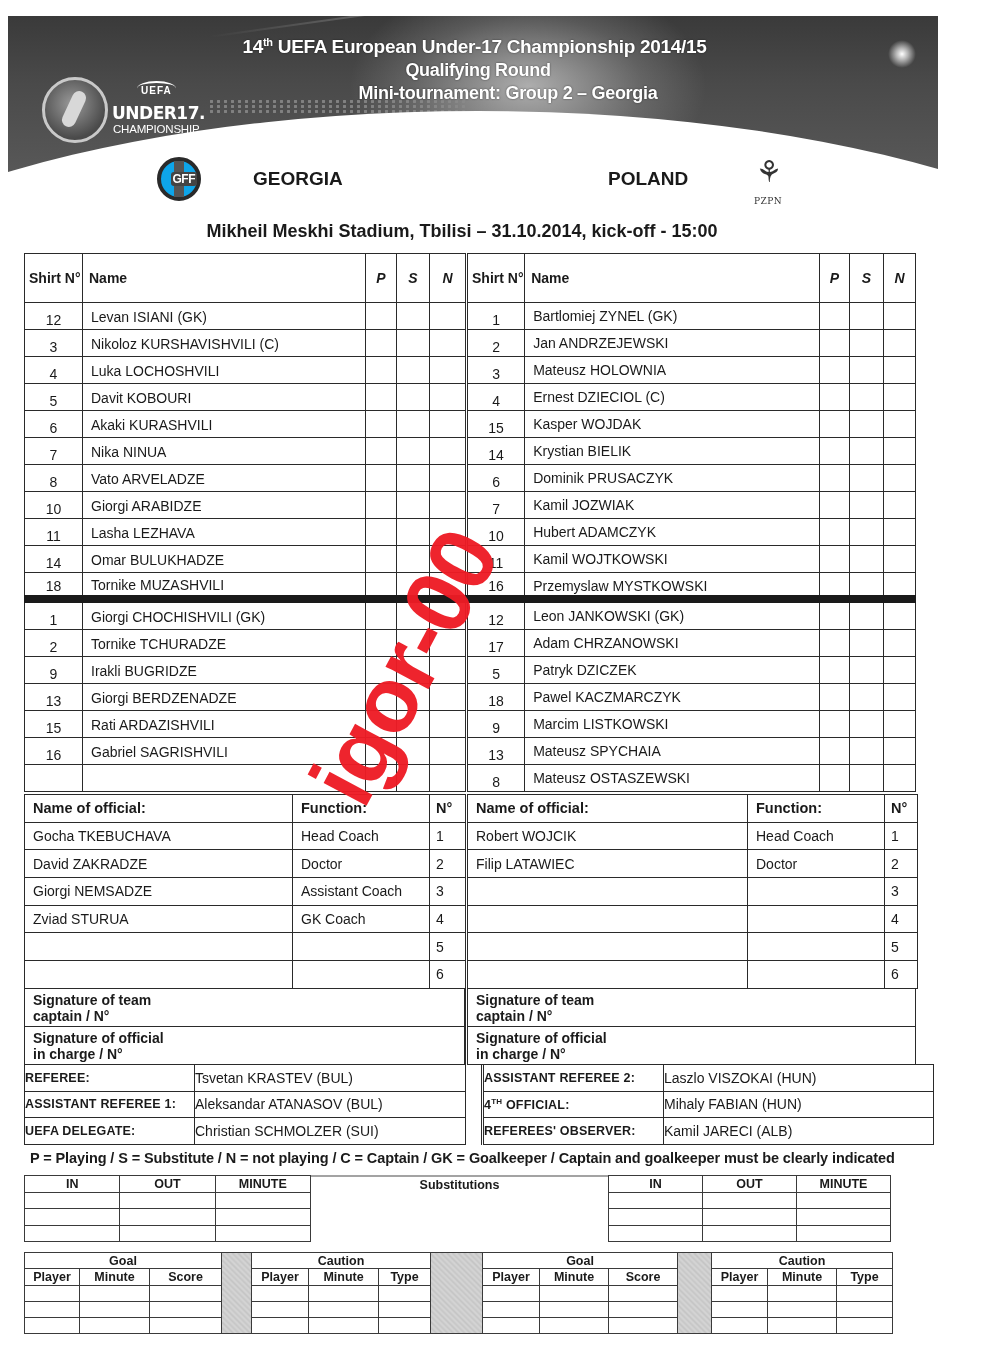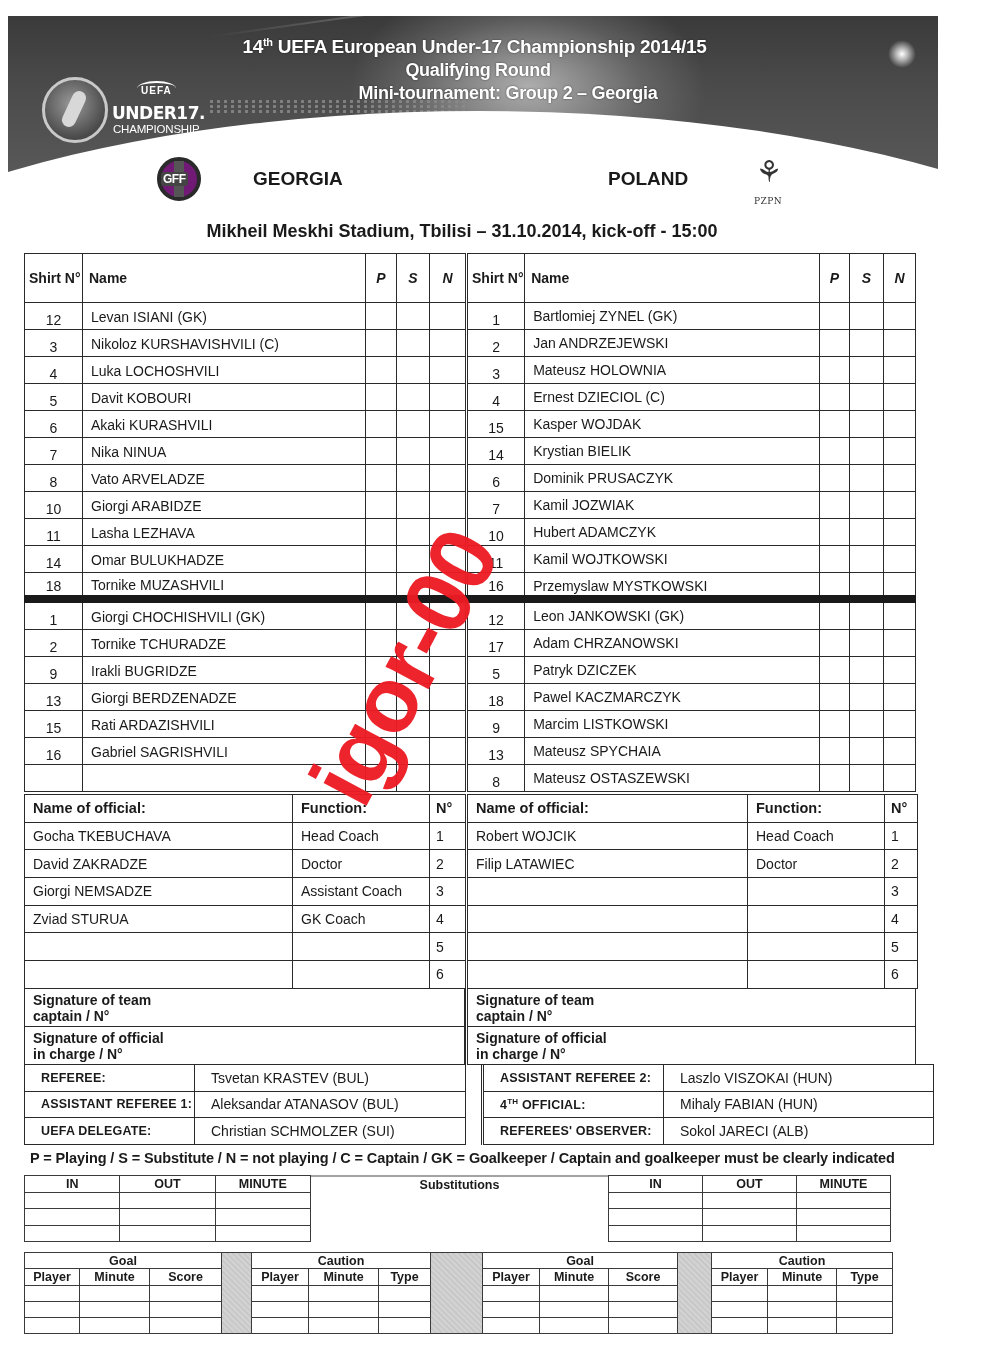--- a/index.html
+++ b/index.html
@@ -64,21 +64,21 @@
   .u17-champ {
     position: absolute; left: 71px; top: 46px; font-size: 11.5px; color: #ffffff; letter-spacing: -0.2px;
   }
 
   
   .team-name { position: absolute; top: 168px; font-size: 19px; font-weight: bold; color: #1a1a1a; }
   .team-home { left: 253px; }
   .team-away { left: 608px; }
   .gff-logo {
     position: absolute; left: 157px; top: 157px; width: 44px; height: 44px; border-radius: 50%;
-    border: 4px solid #2a2a2a; background: #701a75; display: flex; align-items: center; justify-content: flex-start;
+    border: 4px solid #2a2a2a; background: #0ea5e9; display: flex; align-items: center; justify-content: flex-end;
   }
   .gff-logo::before {
     content: ""; position: absolute; left: 13px; top: 0; width: 10px; height: 36px; background: #555;
   }
   .gff-logo span {
     position: relative; z-index: 1; font-size: 12px; font-weight: bold; color: #ffffff;
     background: #444; padding: 0 2px; border-radius: 3px; letter-spacing: -0.5px;
   }
   .pzpn-logo { position: absolute; left: 750px; top: 152px; width: 40px; height: 54px; }
   .pzpn-ball {
@@ -119,21 +119,21 @@
   .officials td.no { padding-left: 6px; }
 
   .sigs { top: 988px; }
   .sigs-home { left: 24px; width: 441px; }
   .sigs-away { left: 465px; width: 451px; border-left: 3px double #2a2a2a; }
   .sigs td { height: 38px; font-size: 14px; font-weight: bold; padding-left: 8px; line-height: 16px; }
 
   .refs { top: 1064px; }
   .refs-home { left: 24px; width: 441px; }
   .refs-away { left: 481px; width: 451px; border-left: 3px double #2a2a2a; }
-  .refs td { height: 26.6px; font-size: 14px; padding-left: 16px; }
+  .refs td { height: 26.6px; font-size: 14px; padding-left: 0; }
   .refs td.lbl { font-weight: bold; font-size: 12.5px; letter-spacing: 0.2px; }
   .refs td.lbl sup { font-size: 8px; }
 
   .legend {
     position: absolute; left: 30px; top: 1150px; width: 900px; font-size: 14.5px; font-weight: bold; color: #1a1a1a;
     letter-spacing: -0.1px;
   }
 
   .subs { top: 1175px; }
   .subs td { height: 16.5px; font-size: 12.5px; font-weight: bold; text-align: center; border-color: #3a3a3a; }
@@ -632,21 +632,21 @@
       <tr>
         <td class="lbl">ASSISTANT REFEREE 2:</td>
         <td>Laszlo VISZOKAI (HUN)</td>
       </tr>
   <tr>
         <td class="lbl"><span>4</span><sup>TH</sup><span> OFFICIAL:</span></td>
         <td>Mihaly FABIAN (HUN)</td>
       </tr>
   <tr>
         <td class="lbl">REFEREES' OBSERVER:</td>
-        <td>Sokol JARECI (ALB)</td>
+        <td>Kamil JARECI (ALB)</td>
       </tr>
 </tbody>
   </table>
 
 <div class="legend">P = Playing / S = Substitute / N = not playing / C = Captain / GK = Goalkeeper / Captain and goalkeeper must be clearly indicated</div>
 
 <table class="subs subs-home">
   <tbody>
       <tr>
         <td>IN</td>

